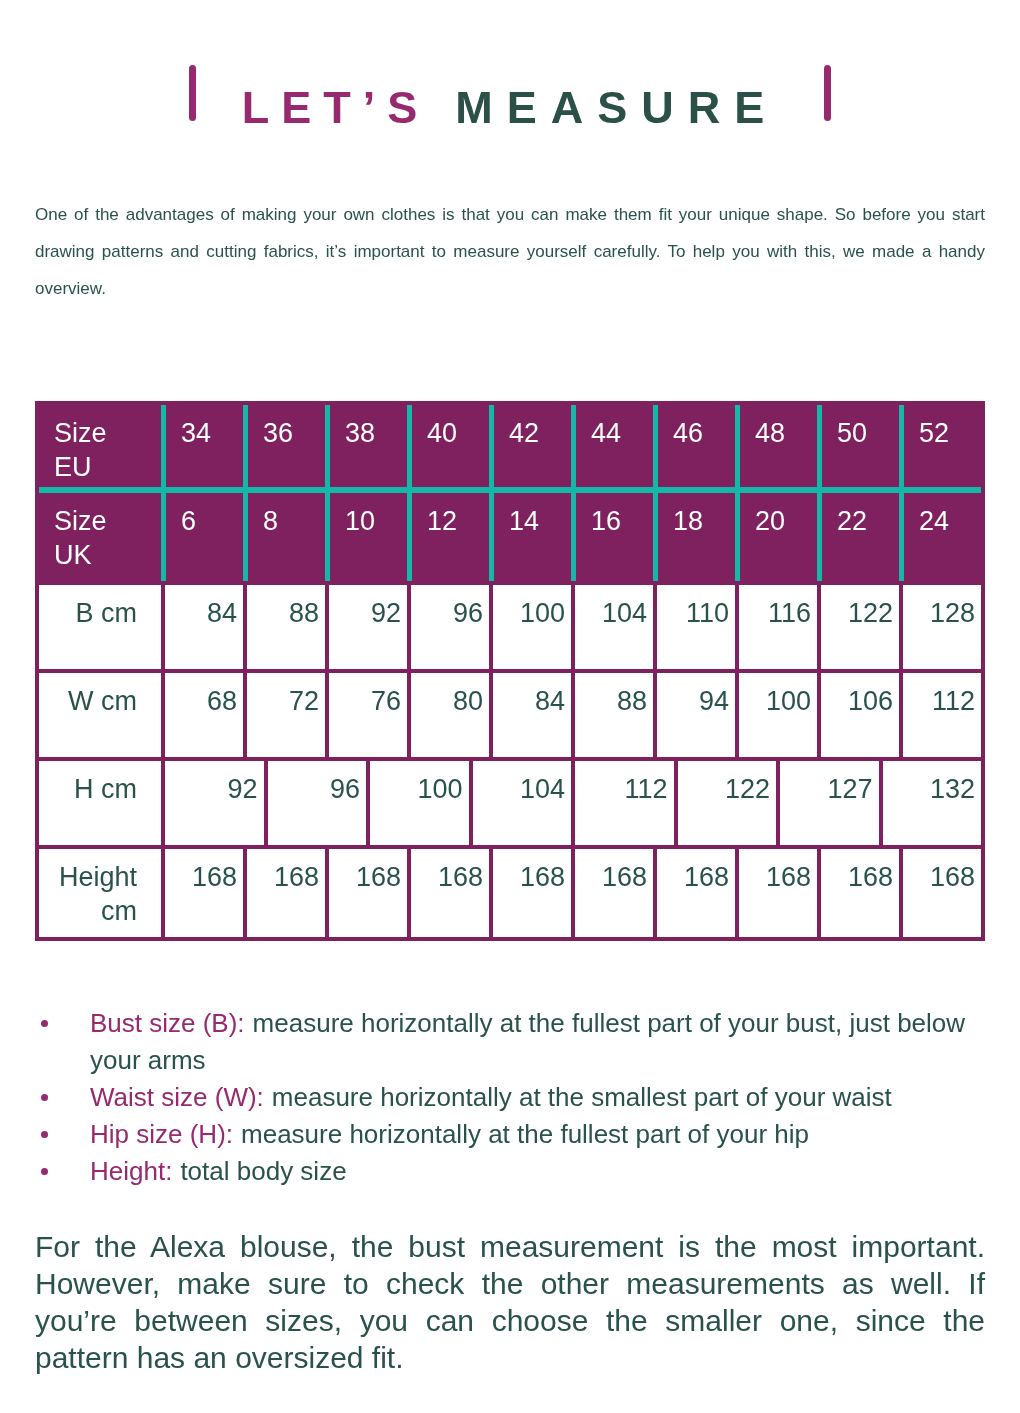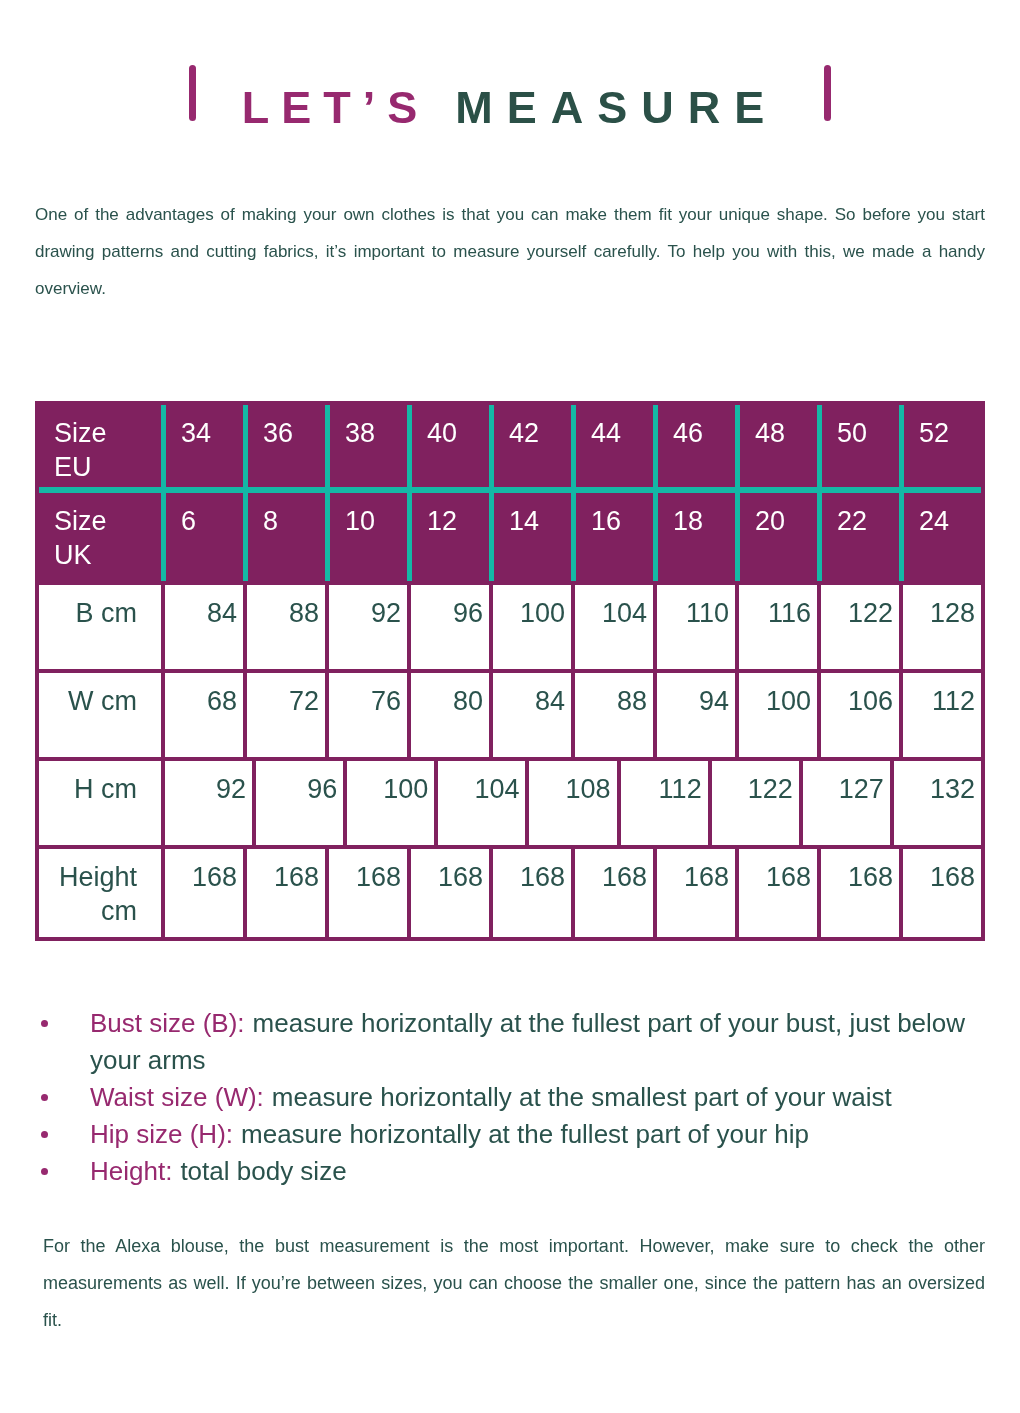--- a/index.html
+++ b/index.html
@@ -36,23 +36,22 @@
   .t-measure{color:var(--title-teal);letter-spacing:14px;margin-top:29px;}
 
   
   .intro{
     margin-top:70px;
     font-size:17px;line-height:37px;
     text-align:justify;
   }
   .closing{
     margin-top:38px;
-    font-size:18px;line-height:37px;
+    font-size:30px;line-height:37px;
     text-align:justify;
-    margin-left:8px;
   }
 
   
   .size-table{
     margin-top:94px;
     width:950px;
     background:var(--table-magenta);
     padding:4px;
     display:flex;flex-direction:column;gap:4px;
   }
@@ -157,21 +156,20 @@
         <div class="t-cell">100</div>
         <div class="t-cell">106</div>
         <div class="t-cell">112</div>
       </div>
       <div class="t-row t-body">
         <div class="t-cell t-label">H cm</div>
         <div class="t-cell">92</div>
         <div class="t-cell">96</div>
         <div class="t-cell">100</div>
         <div class="t-cell">104</div>
-        <div class="t-cell">108</div>
         <div class="t-cell">112</div>
         <div class="t-cell">122</div>
         <div class="t-cell">127</div>
         <div class="t-cell">132</div>
       </div>
       <div class="t-row t-body">
         <div class="t-cell t-label">Height cm</div>
         <div class="t-cell">168</div>
         <div class="t-cell">168</div>
         <div class="t-cell">168</div>

